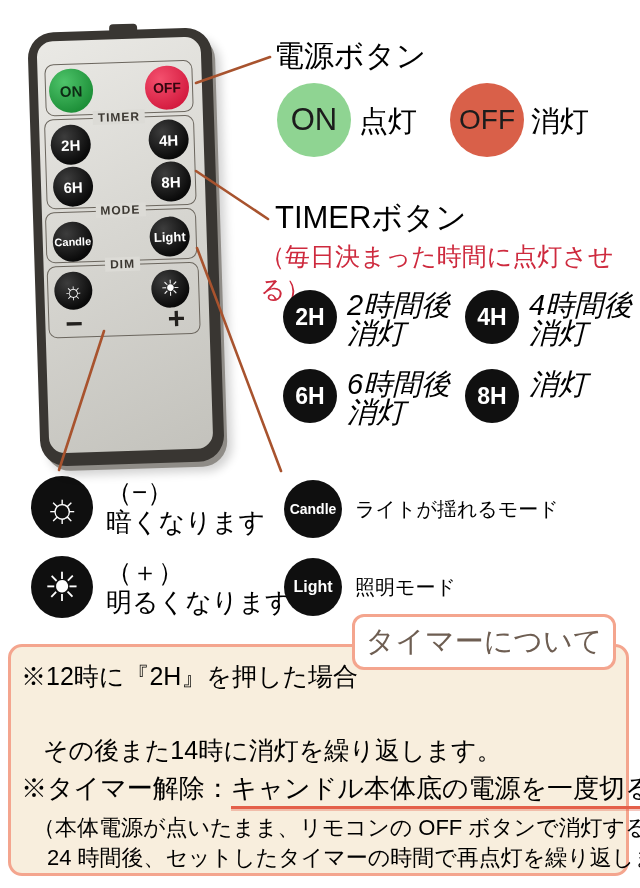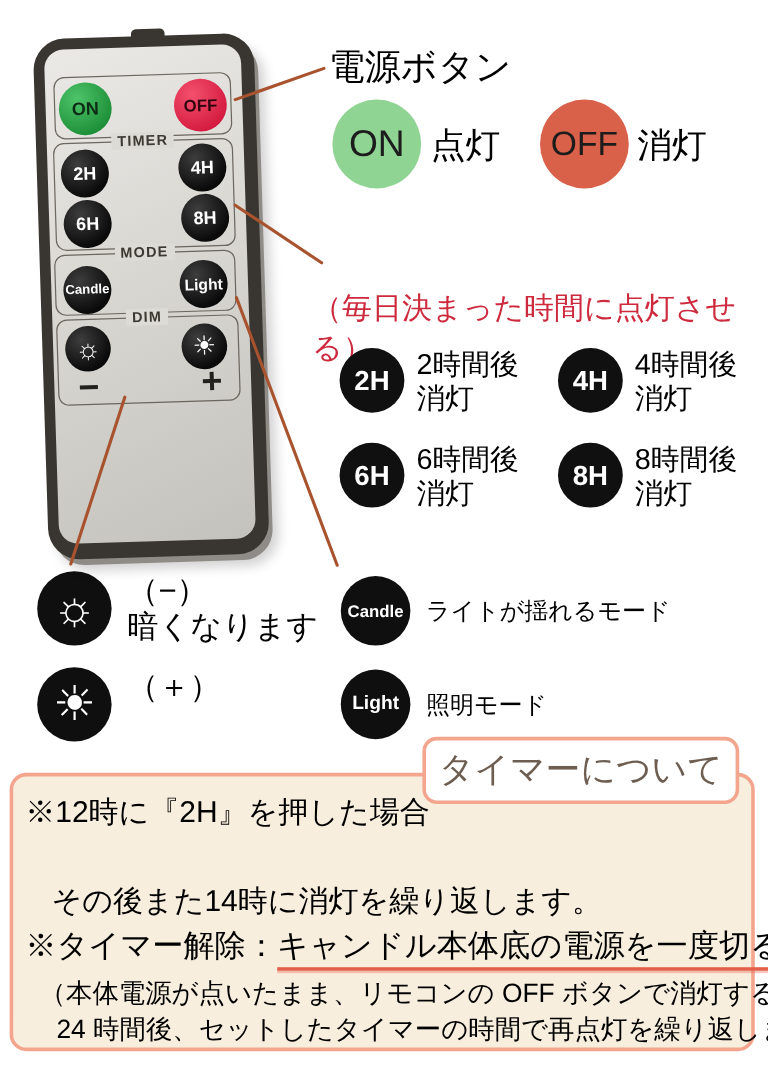--- a/index.html
+++ b/index.html
@@ -54,21 +54,21 @@
   .on-badge  { left:277px; top:83px; background:#8fd492; font-size:31px; }
   .off-badge { left:450px; top:83px; background:#d96049; font-size:28px; }
   .on-desc  { position:absolute; left:359px; top:102px; font-size:29px; }
   .off-desc { position:absolute; left:531px; top:102px; font-size:29px; }
 
   .titem { position:absolute; display:flex; gap:10px; align-items:flex-start; }
   .titem-1 { left:283px; top:290px; } .titem-2 { left:465px; top:290px; }
   .titem-3 { left:283px; top:369px; } .titem-4 { left:465px; top:369px; }
   .tcircle { width:54px; height:54px; border-radius:50%; background:#101010; color:#ffffff;
              display:flex; align-items:center; justify-content:center; font-size:23px; font-weight:bold; flex:0 0 auto; }
-  .ttext { font-size:24px; line-height:28px; margin-top:1px; }
+  .ttext { font-size:29px; line-height:28px; margin-top:1px;font-style:italic; }
 
   .lrow { position:absolute; display:flex; gap:13px; align-items:flex-start; }
   .dim-row-1 { left:31px; top:476px; } .dim-row-2 { left:31px; top:556px; }
   .lcircle { width:62px; height:62px; border-radius:50%; background:#0f0f0f; color:#ffffff;
              display:flex; align-items:center; justify-content:center; flex:0 0 auto; }
   .sun-glyph { font-size:40px; line-height:1; }
   .ltext { font-size:26px; line-height:30px; margin-top:1px; }
 
   .mode-row-1 { left:284px; top:480px; align-items:center; } .mode-row-2 { left:284px; top:558px; align-items:center; }
   .mcircle { width:58px; height:58px; border-radius:50%; background:#0f0f0f; color:#ffffff;
@@ -136,20 +136,21 @@
 
     </div>
   </div>
 
   <div class="power-title jt">電源ボタン</div>
   <div class="badge on-badge">ON</div>
   <div class="on-desc jt">点灯</div>
   <div class="badge off-badge">OFF</div>
   <div class="off-desc jt">消灯</div>
 
+  <div class="timer-title jt">TIMERボタン</div>
   <div class="timer-sub">（毎日決まった時間に点灯させる）</div>
 
   <div class="titem titem-1">
     <div class="tcircle">2H</div>
     <div class="ttext jt">
       <div>2時間後</div>
       <div>消灯</div>
     </div>
   </div>
   <div class="titem titem-2">
@@ -162,40 +163,40 @@
   <div class="titem titem-3">
     <div class="tcircle">6H</div>
     <div class="ttext jt">
       <div>6時間後</div>
       <div>消灯</div>
     </div>
   </div>
   <div class="titem titem-4">
     <div class="tcircle">8H</div>
     <div class="ttext jt">
-      <div>8時間後</div>
       <div>消灯</div>
     </div>
   </div>
 
   <div class="lrow dim-row-1">
     <div class="lcircle">
       <span class="sun-glyph">☼</span>
     </div>
     <div class="ltext jt">
       <div>（−）</div>
       <div>暗くなります</div>
     </div>
   </div>
   <div class="lrow dim-row-2">
     <div class="lcircle">
       <span class="sun-glyph">☀</span>
     </div>
     <div class="ltext jt">
       <div>（＋）</div>
+      <div>明るくなります</div>
     </div>
   </div>
 
   <div class="lrow mode-row-1">
     <div class="mcircle mcircle-candle">Candle</div>
     <div class="mdesc jt">ライトが揺れるモード</div>
   </div>
   <div class="lrow mode-row-2">
     <div class="mcircle mcircle-light">Light</div>
     <div class="mdesc jt">照明モード</div>

